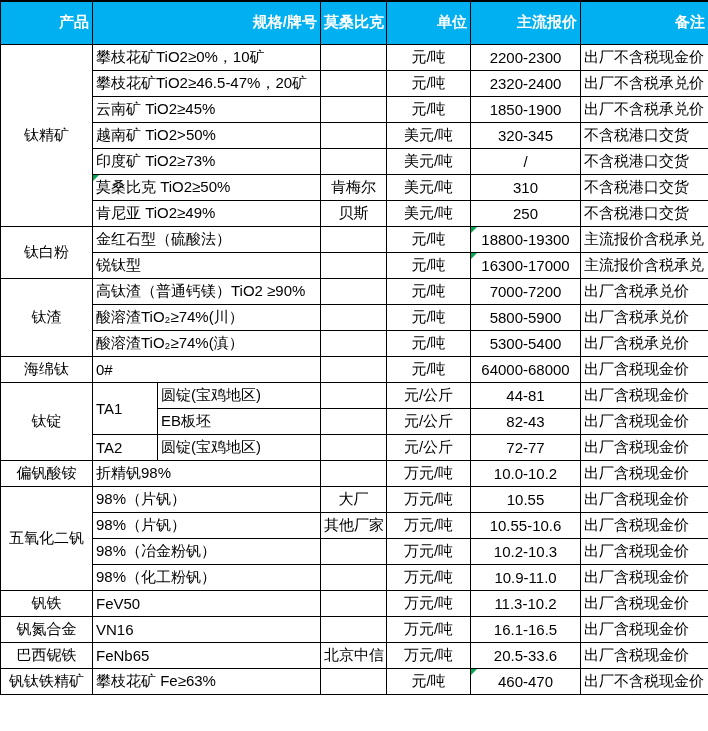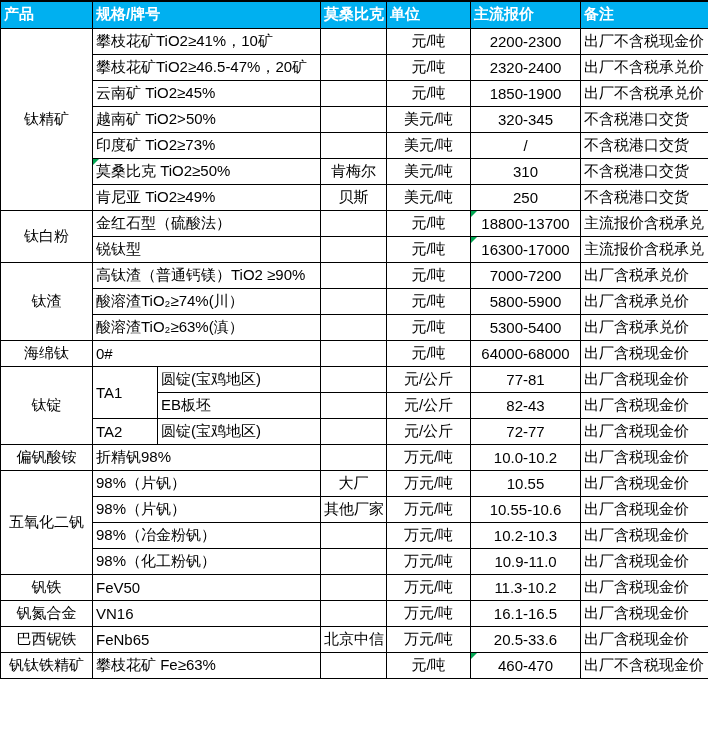--- a/index.html
+++ b/index.html
@@ -29,22 +29,22 @@
     font-size:15px;
     overflow:hidden;
     white-space:nowrap;
     vertical-align:middle;
     background:var(--row-bg,#fff);
   }
   .price-table thead th{
     background:var(--header-bg,#00b0f0);
     color:var(--header-text,#fff);
     font-weight:bold;
-    height:27px;
-    text-align:left;
+    height:43px;
+    text-align:right;
   }
   .price-table tbody tr{height:26px;}
   td.c{text-align:center;}
   td.l{text-align:left;}
   td.rel{position:relative;}
   .tri{
     position:absolute;top:0;left:0;width:0;height:0;
     border-top:6px solid var(--marker-green,#00a651);
     border-right:6px solid transparent;
   }
@@ -68,21 +68,21 @@
       <th colspan="2">规格/牌号</th>
       <th>莫桑比克</th>
       <th>单位</th>
       <th>主流报价</th>
       <th>备注</th>
     </tr>
   </thead>
   <tbody>
     <tr>
       <td rowspan="7" class="c">钛精矿</td>
-      <td colspan="2" class="l">攀枝花矿TiO2≥41%，10矿</td>
+      <td colspan="2" class="l">攀枝花矿TiO2≥0%，10矿</td>
       <td class="c"></td>
       <td class="c">元/吨</td>
       <td class="c">2200-2300</td>
       <td class="l">出厂不含税现金价</td>
     </tr>
     <tr>
       <td colspan="2" class="l">攀枝花矿TiO2≥46.5-47%，20矿</td>
       <td class="c"></td>
       <td class="c">元/吨</td>
       <td class="c">2320-2400</td>
@@ -121,21 +121,21 @@
       <td class="c">贝斯</td>
       <td class="c">美元/吨</td>
       <td class="c">250</td>
       <td class="l">不含税港口交货</td>
     </tr>
     <tr>
       <td rowspan="2" class="c">钛白粉</td>
       <td colspan="2" class="l">金红石型（硫酸法）</td>
       <td class="c"></td>
       <td class="c">元/吨</td>
-      <td class="c rel"><span class="tri"></span><span>18800-13700</span></td>
+      <td class="c rel"><span class="tri"></span><span>18800-19300</span></td>
       <td class="l">主流报价含税承兑</td>
     </tr>
     <tr>
       <td colspan="2" class="l">锐钛型</td>
       <td class="c"></td>
       <td class="c">元/吨</td>
       <td class="c rel"><span class="tri"></span><span>16300-17000</span></td>
       <td class="l">主流报价含税承兑</td>
     </tr>
     <tr>
@@ -147,41 +147,41 @@
       <td class="l">出厂含税承兑价</td>
     </tr>
     <tr>
       <td colspan="2" class="l">酸溶渣TiO₂≥74%(川）</td>
       <td class="c"></td>
       <td class="c">元/吨</td>
       <td class="c">5800-5900</td>
       <td class="l">出厂含税承兑价</td>
     </tr>
     <tr>
-      <td colspan="2" class="l">酸溶渣TiO₂≥63%(滇）</td>
+      <td colspan="2" class="l">酸溶渣TiO₂≥74%(滇）</td>
       <td class="c"></td>
       <td class="c">元/吨</td>
       <td class="c">5300-5400</td>
       <td class="l">出厂含税承兑价</td>
     </tr>
     <tr>
       <td class="c">海绵钛</td>
       <td colspan="2" class="l">0#</td>
       <td class="c"></td>
       <td class="c">元/吨</td>
       <td class="c">64000-68000</td>
       <td class="l">出厂含税现金价</td>
     </tr>
     <tr>
       <td rowspan="3" class="c">钛锭</td>
       <td rowspan="2" class="l">TA1</td>
       <td class="l">圆锭(宝鸡地区)</td>
       <td class="c"></td>
       <td class="c">元/公斤</td>
-      <td class="c">77-81</td>
+      <td class="c">44-81</td>
       <td class="l">出厂含税现金价</td>
     </tr>
     <tr>
       <td class="l">EB板坯</td>
       <td class="c"></td>
       <td class="c">元/公斤</td>
       <td class="c">82-43</td>
       <td class="l">出厂含税现金价</td>
     </tr>
     <tr>

